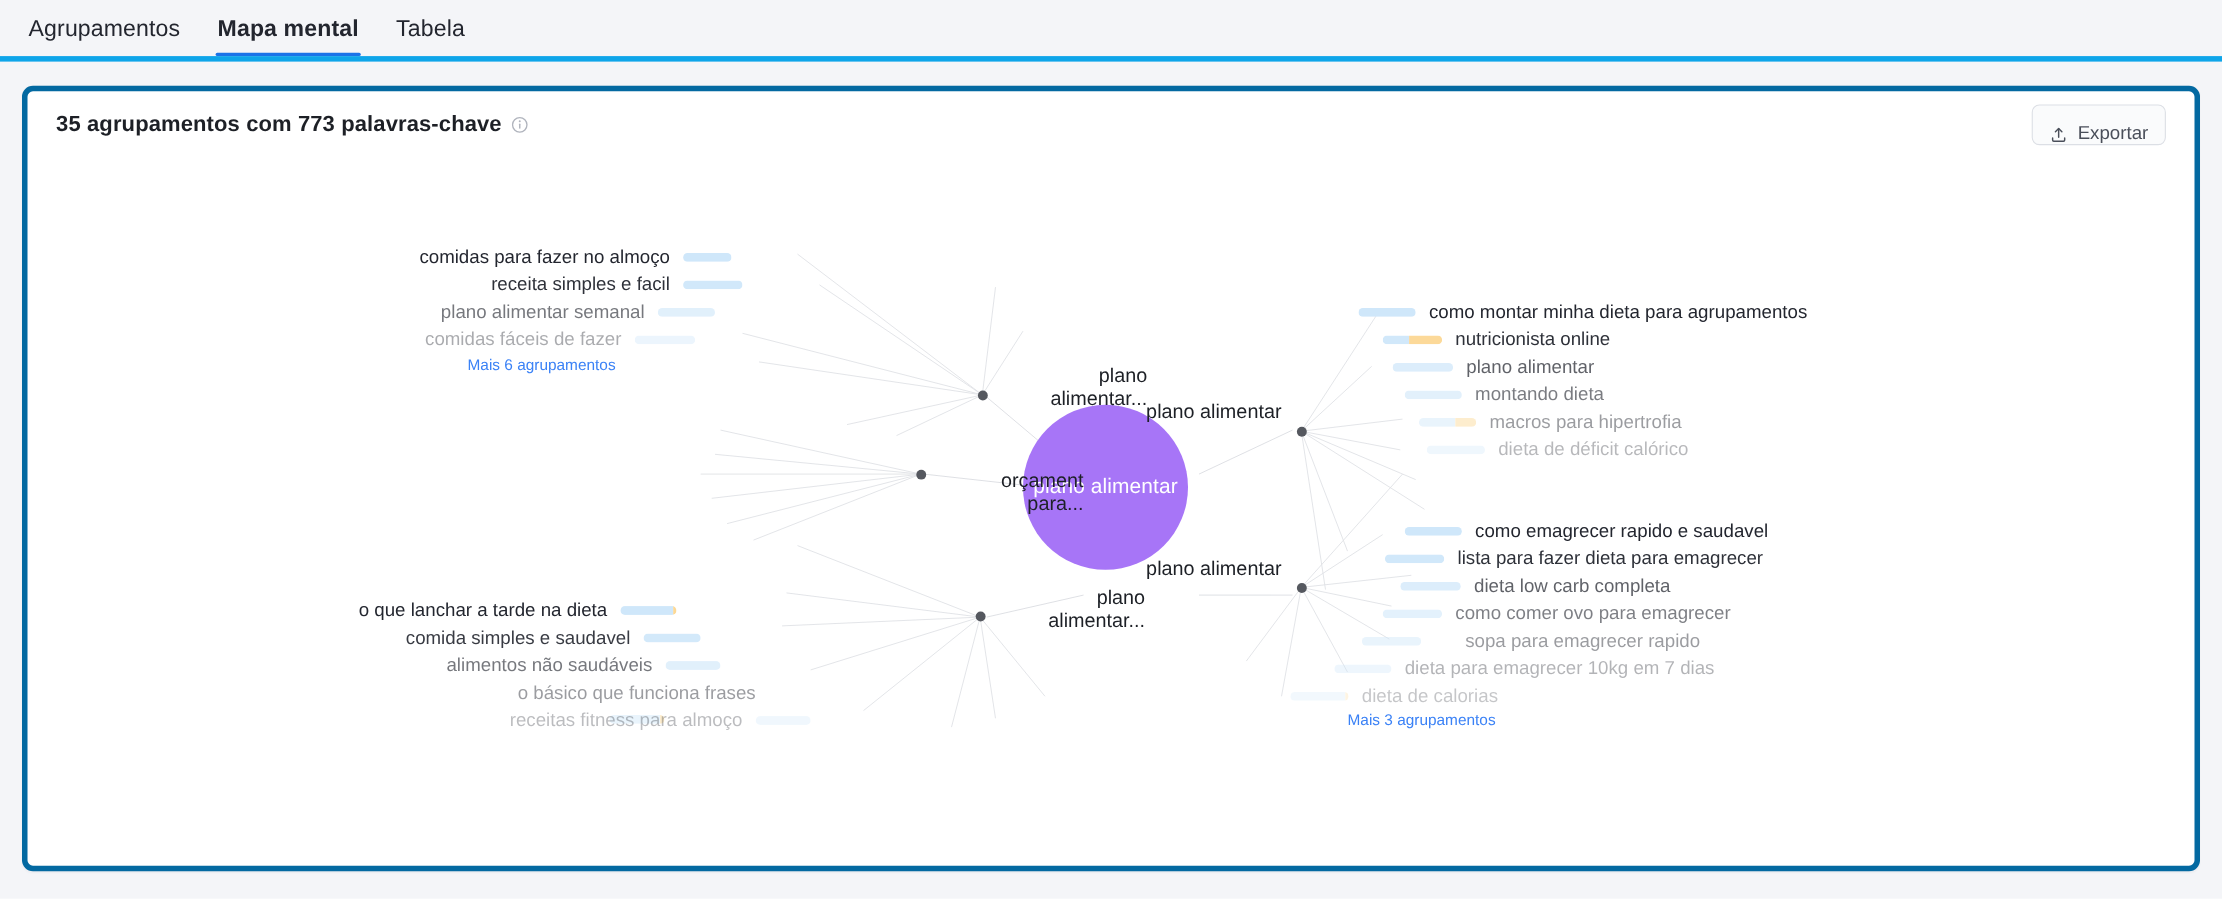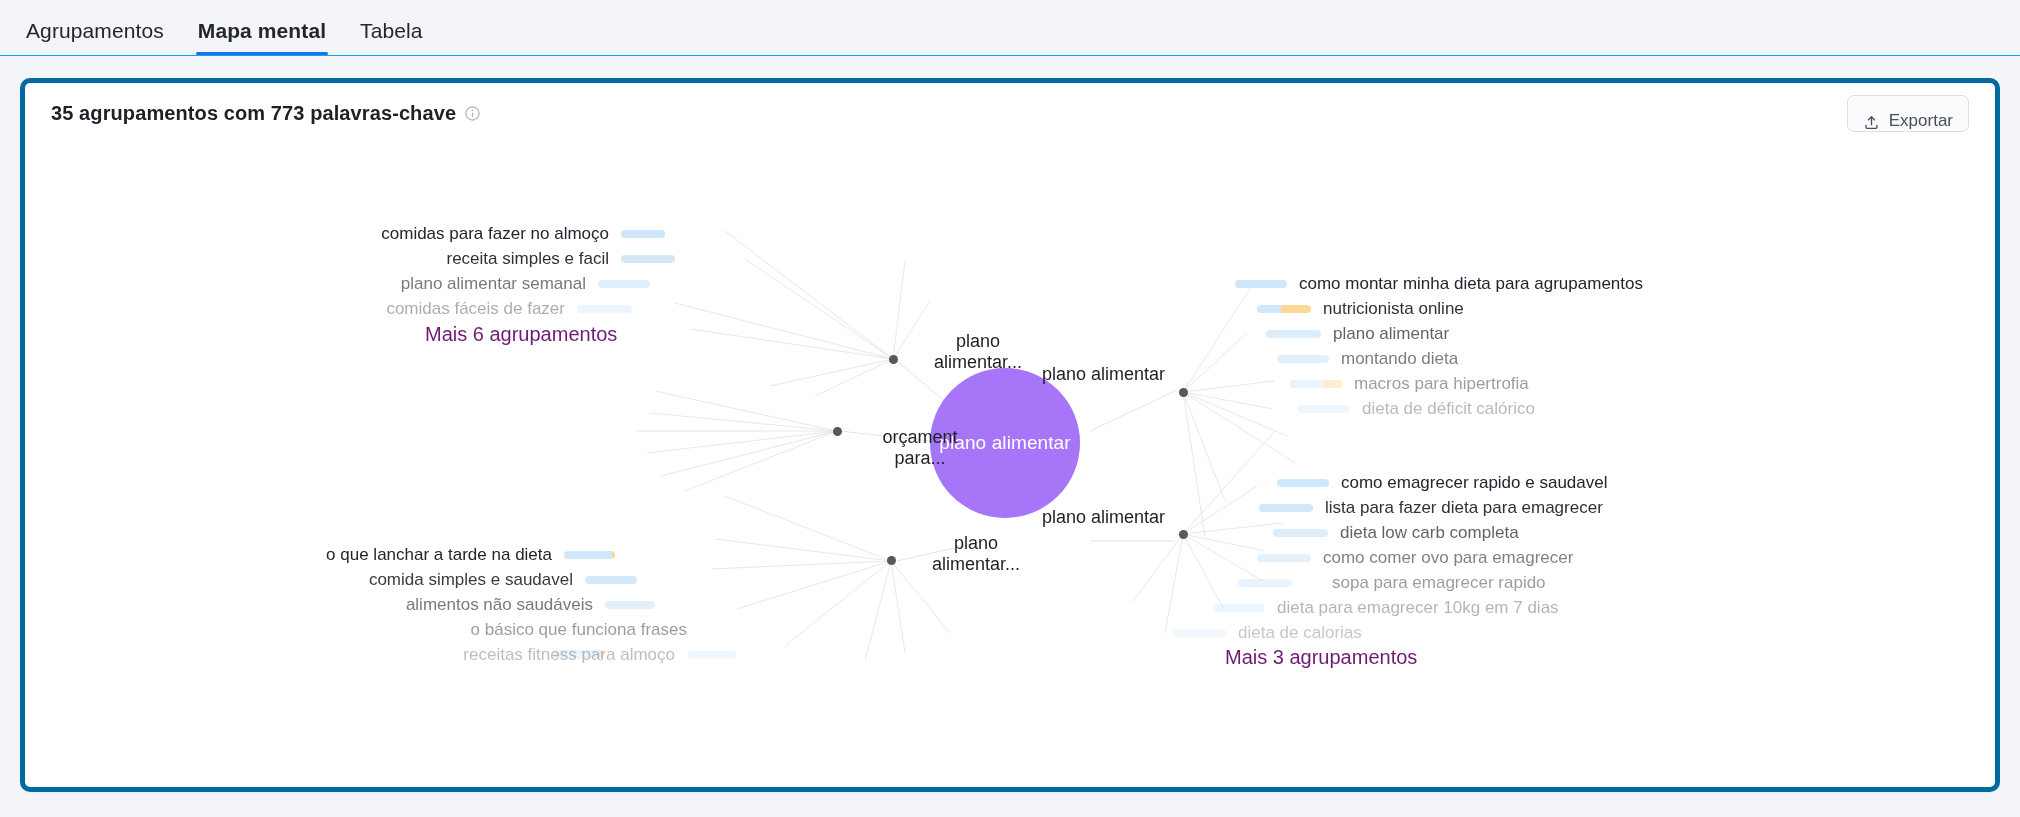--- a/index.html
+++ b/index.html
@@ -15,21 +15,21 @@
 
   
   .tabbar {
     position: relative;
     height: 56px;
     padding: 0 24px;
     display: flex;
     align-items: flex-end;
     gap: 30px;
     background: #f4f5f8;
-    border-bottom: 1px solid #0ea5e9;
+    border-bottom: 5px solid #0ea5e9;
   }
   .tab {
     font-size: 21px;
     line-height: 1;
     padding: 0 2px 14px 2px;
     color: #23262f;
     cursor: pointer;
     position: relative;
     letter-spacing: .1px;
   }
@@ -126,21 +126,21 @@
   }
   .node-label {
     position: absolute;
     font-size: 18px;
     line-height: 1.18;
     color: #1d2026;
     width: 130px;
     cursor: pointer;
   }
   .node-label.left-of { text-align: right; }
-  .node-label.right-of { text-align: center; }
+  .node-label.right-of { text-align: right; }
 
   
   .leaf {
     position: absolute;
     display: flex;
     align-items: center;
     gap: 12px;
     font-size: 17px;
     line-height: 1;
     white-space: nowrap;
@@ -154,22 +154,22 @@
     height: 8px;
     border-radius: 5px;
     overflow: hidden;
     background: transparent;
   }
   .bar .seg-blue { background: #cfe7fa; height: 8px; }
   .bar .seg-orange { background: #fcd894; height: 8px; }
 
   .more-link {
     position: absolute;
-    font-size: 20px;
-    color: #701a75;
+    font-size: 14px;
+    color: #3b82f6;
     cursor: pointer;
     white-space: nowrap;
     text-align: right;
   }
 </style>
 </head>
 <body>
 
 <div class="tabbar">
   <div class="tab">

